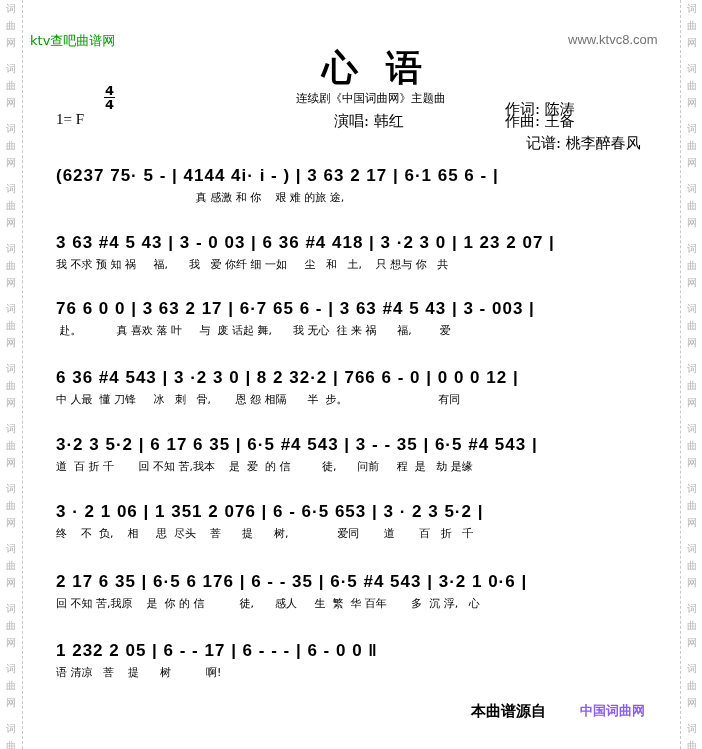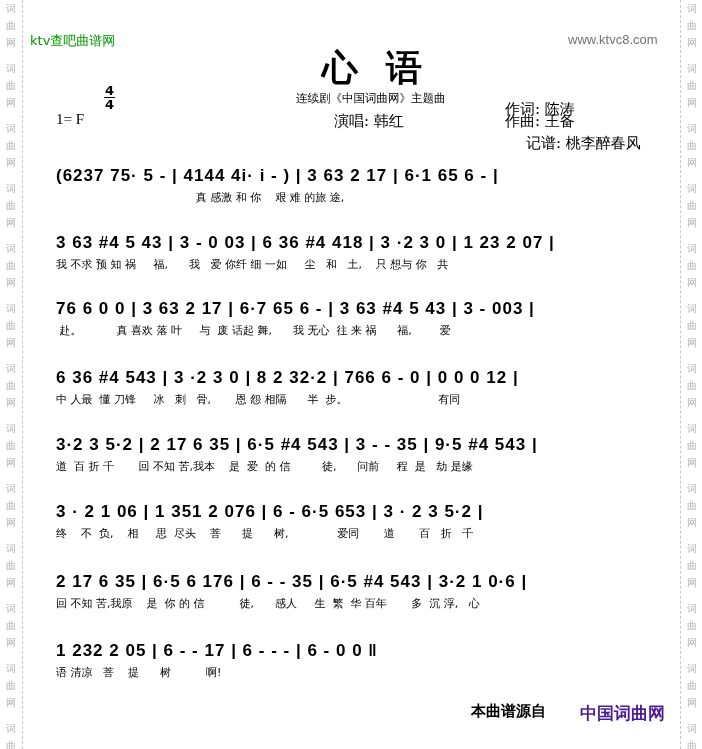--- a/index.html
+++ b/index.html
@@ -13,21 +13,21 @@
   .title{position:absolute;left:322px;top:44px;font-size:36px;font-weight:bold;letter-spacing:28px;font-family:Liberation Mono, monospace;}
   .key{position:absolute;left:56px;top:90px;font-size:15px;font-family:Liberation Serif, serif;margin-top:21px;}
   .meter{position:absolute;left:104px;top:84px;font-size:13px;font-weight:bold;line-height:13px;text-align:center;}
   .meter .num{display:block;border-bottom:1px solid #000;padding:0 1px;}
   .subtitle{position:absolute;left:296px;top:91px;font-size:11.5px;font-family:"DejaVu Serif",serif;}
   .credit{position:absolute;font-size:15px;font-family:"DejaVu Serif",serif;}
   .line{position:absolute;left:56px;width:610px;}
   .notes{position:absolute;top:0;left:0;font-size:17px;font-weight:bold;font-family:"Liberation Sans",sans-serif;white-space:pre;letter-spacing:1px;}
   .lyrics{position:absolute;top:24px;left:0;font-size:11px;white-space:pre;}
   .footer-a{position:absolute;left:471px;top:702px;font-size:15px;font-weight:bold;}
-  .footer-b{position:absolute;left:580px;top:702px;font-size:17px;font-weight:bold;color:#4c1d95;}
+  .footer-b{position:absolute;left:580px;top:702px;font-size:13px;font-weight:bold;color:#8b5cf6;}
 </style>
 </head>
 <body>
 
 <div class="side left" id="wmL">
     <span class="wm" style="top: 2px;">词</span>
     <span class="wm" style="top: 19px;">曲</span>
     <span class="wm" style="top: 36px;">网</span>
     <span class="wm" style="top: 62px;">词</span>
     <span class="wm" style="top: 79px;">曲</span>
@@ -130,21 +130,21 @@
   </div>
 <div class="line" style="top:299px">
     <div class="notes">76 6 0 0 | 3 63 2 17 | 6·7 65 6 - | 3 63 #4 5 43 | 3 - 003 |</div>
     <div class="lyrics"> 赴。          真 喜欢 落 叶     与  废 话起 舞,      我 无心  往 来 祸      福,        爱</div>
   </div>
 <div class="line" style="top:368px">
     <div class="notes">6 36 #4 543 | 3 ·2 3 0 | 8 2 32·2 | 766 6 - 0 | 0 0 0 12 |</div>
     <div class="lyrics">中 人最  懂 刀锋     冰   刺   骨,       恩 怨 相隔      半  步。                          有同</div>
   </div>
 <div class="line" style="top:435px">
-    <div class="notes">3·2 3 5·2 | 2 17 6 35 | 6·5 #4 543 | 3 - - 35 | 9·5 #4 543 |</div>
+    <div class="notes">3·2 3 5·2 | 6 17 6 35 | 6·5 #4 543 | 3 - - 35 | 6·5 #4 543 |</div>
     <div class="lyrics">道  百 折 千       回 不知 苦,我本    是  爱  的 信         徒,      问前     程  是   劫 是缘</div>
   </div>
 <div class="line" style="top:502px">
     <div class="notes">3 · 2 1 06 | 1 351 2 076 | 6 - 6·5 653 | 3 · 2 3 5·2 |</div>
     <div class="lyrics">终    不  负,    相     思  尽头    菩      提      树,              爱同       道       百   折   千</div>
   </div>
 <div class="line" style="top:572px">
     <div class="notes">2 17 6 35 | 6·5 6 176 | 6 - - 35 | 6·5 #4 543 | 3·2 1 0·6 |</div>
     <div class="lyrics">回 不知 苦,我原    是  你 的 信          徒,      感人     生  繁  华 百年       多  沉 浮,   心</div>
   </div>

